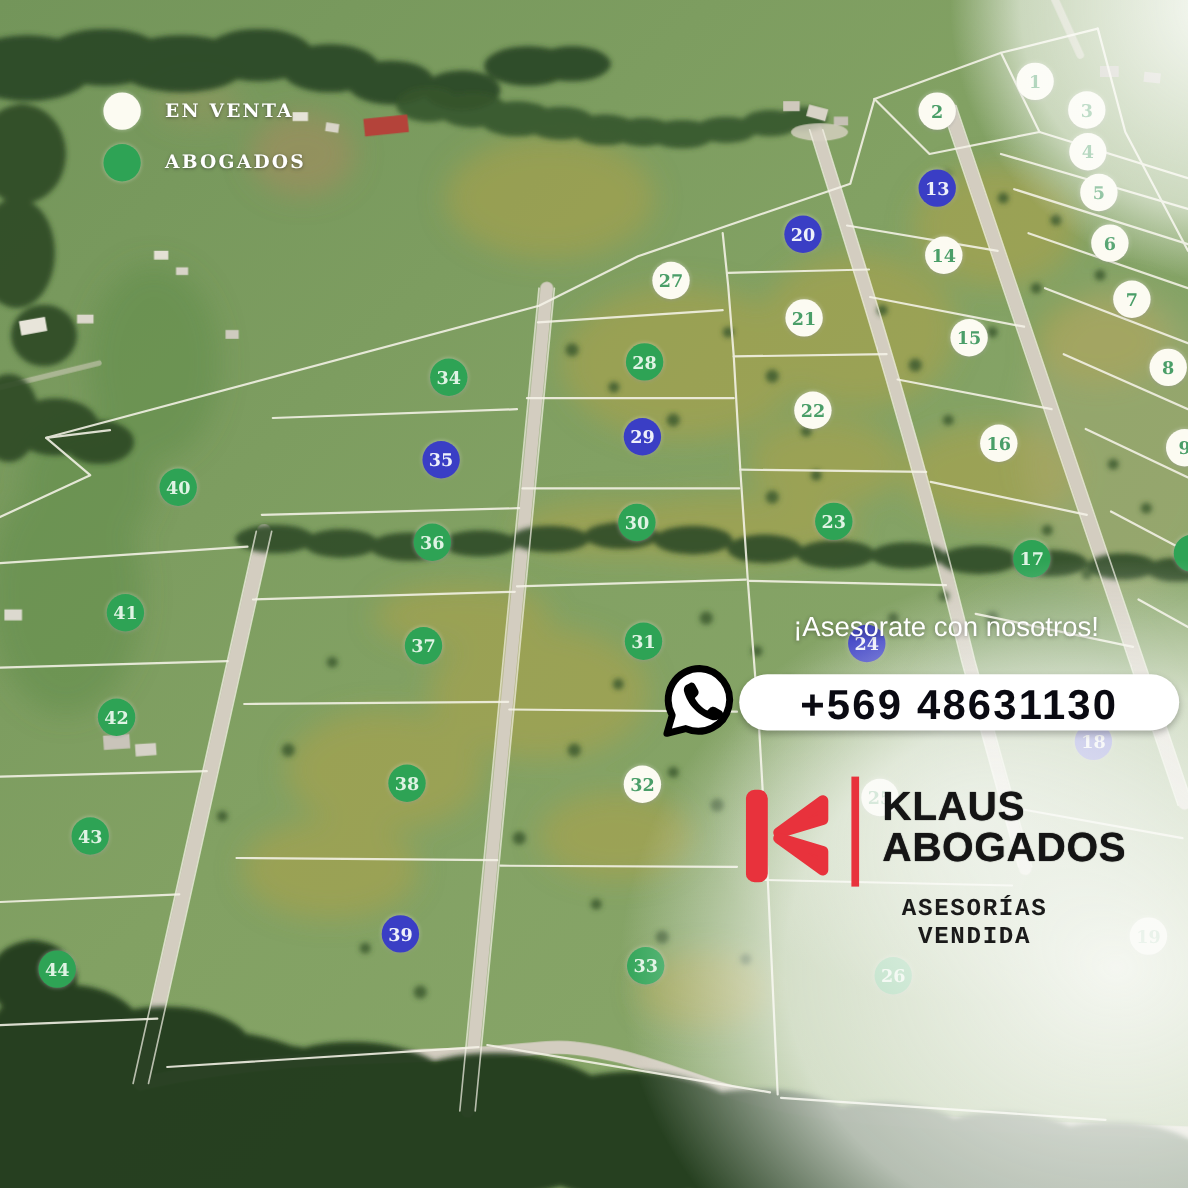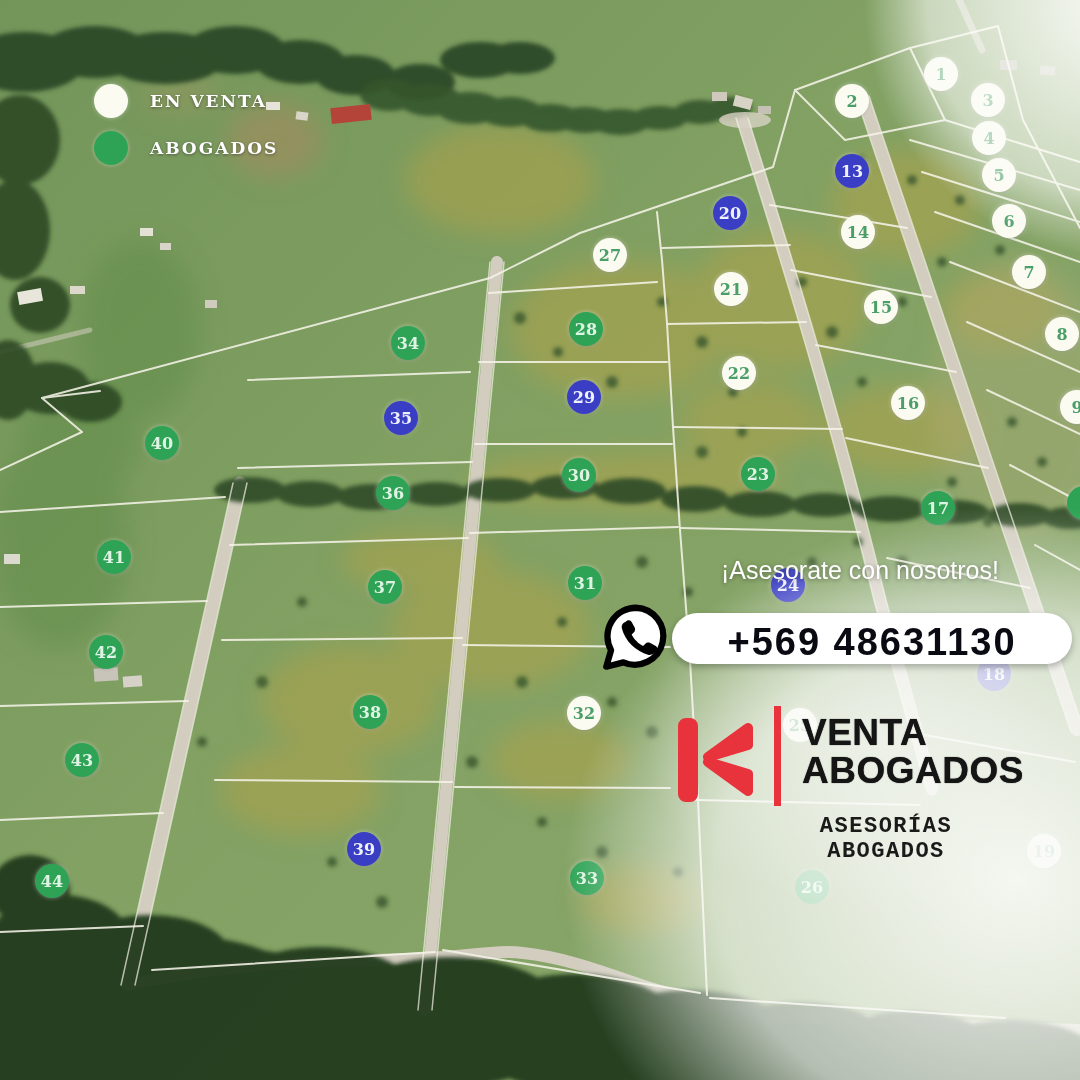--- a/index.html
+++ b/index.html
@@ -390,19 +390,19 @@
       <svg width="80" height="88" viewBox="0 0 80 88">
         <g fill="#e8323c" stroke="#e8323c" stroke-width="10" stroke-linejoin="round">
           <rect x="5" y="7" width="10" height="74" rx="3"></rect>
           <path d="M30 41 L70 12 L70 29 Z"></path>
           <path d="M30 46 L70 75 L70 58 Z"></path>
         </g>
       </svg>
     </div>
     <div class="bar" style="background: rgb(232, 50, 60);"></div>
     <div class="name">
-      <div>VENTA</div>
+      <div>KLAUS</div>
       <div>ABOGADOS</div>
     </div>
-    <div class="tagline">ASESORÍAS ABOGADOS</div>
+    <div class="tagline">ASESORÍAS VENDIDA</div>
   </div>
 
 </div>
 
 </body></html>

